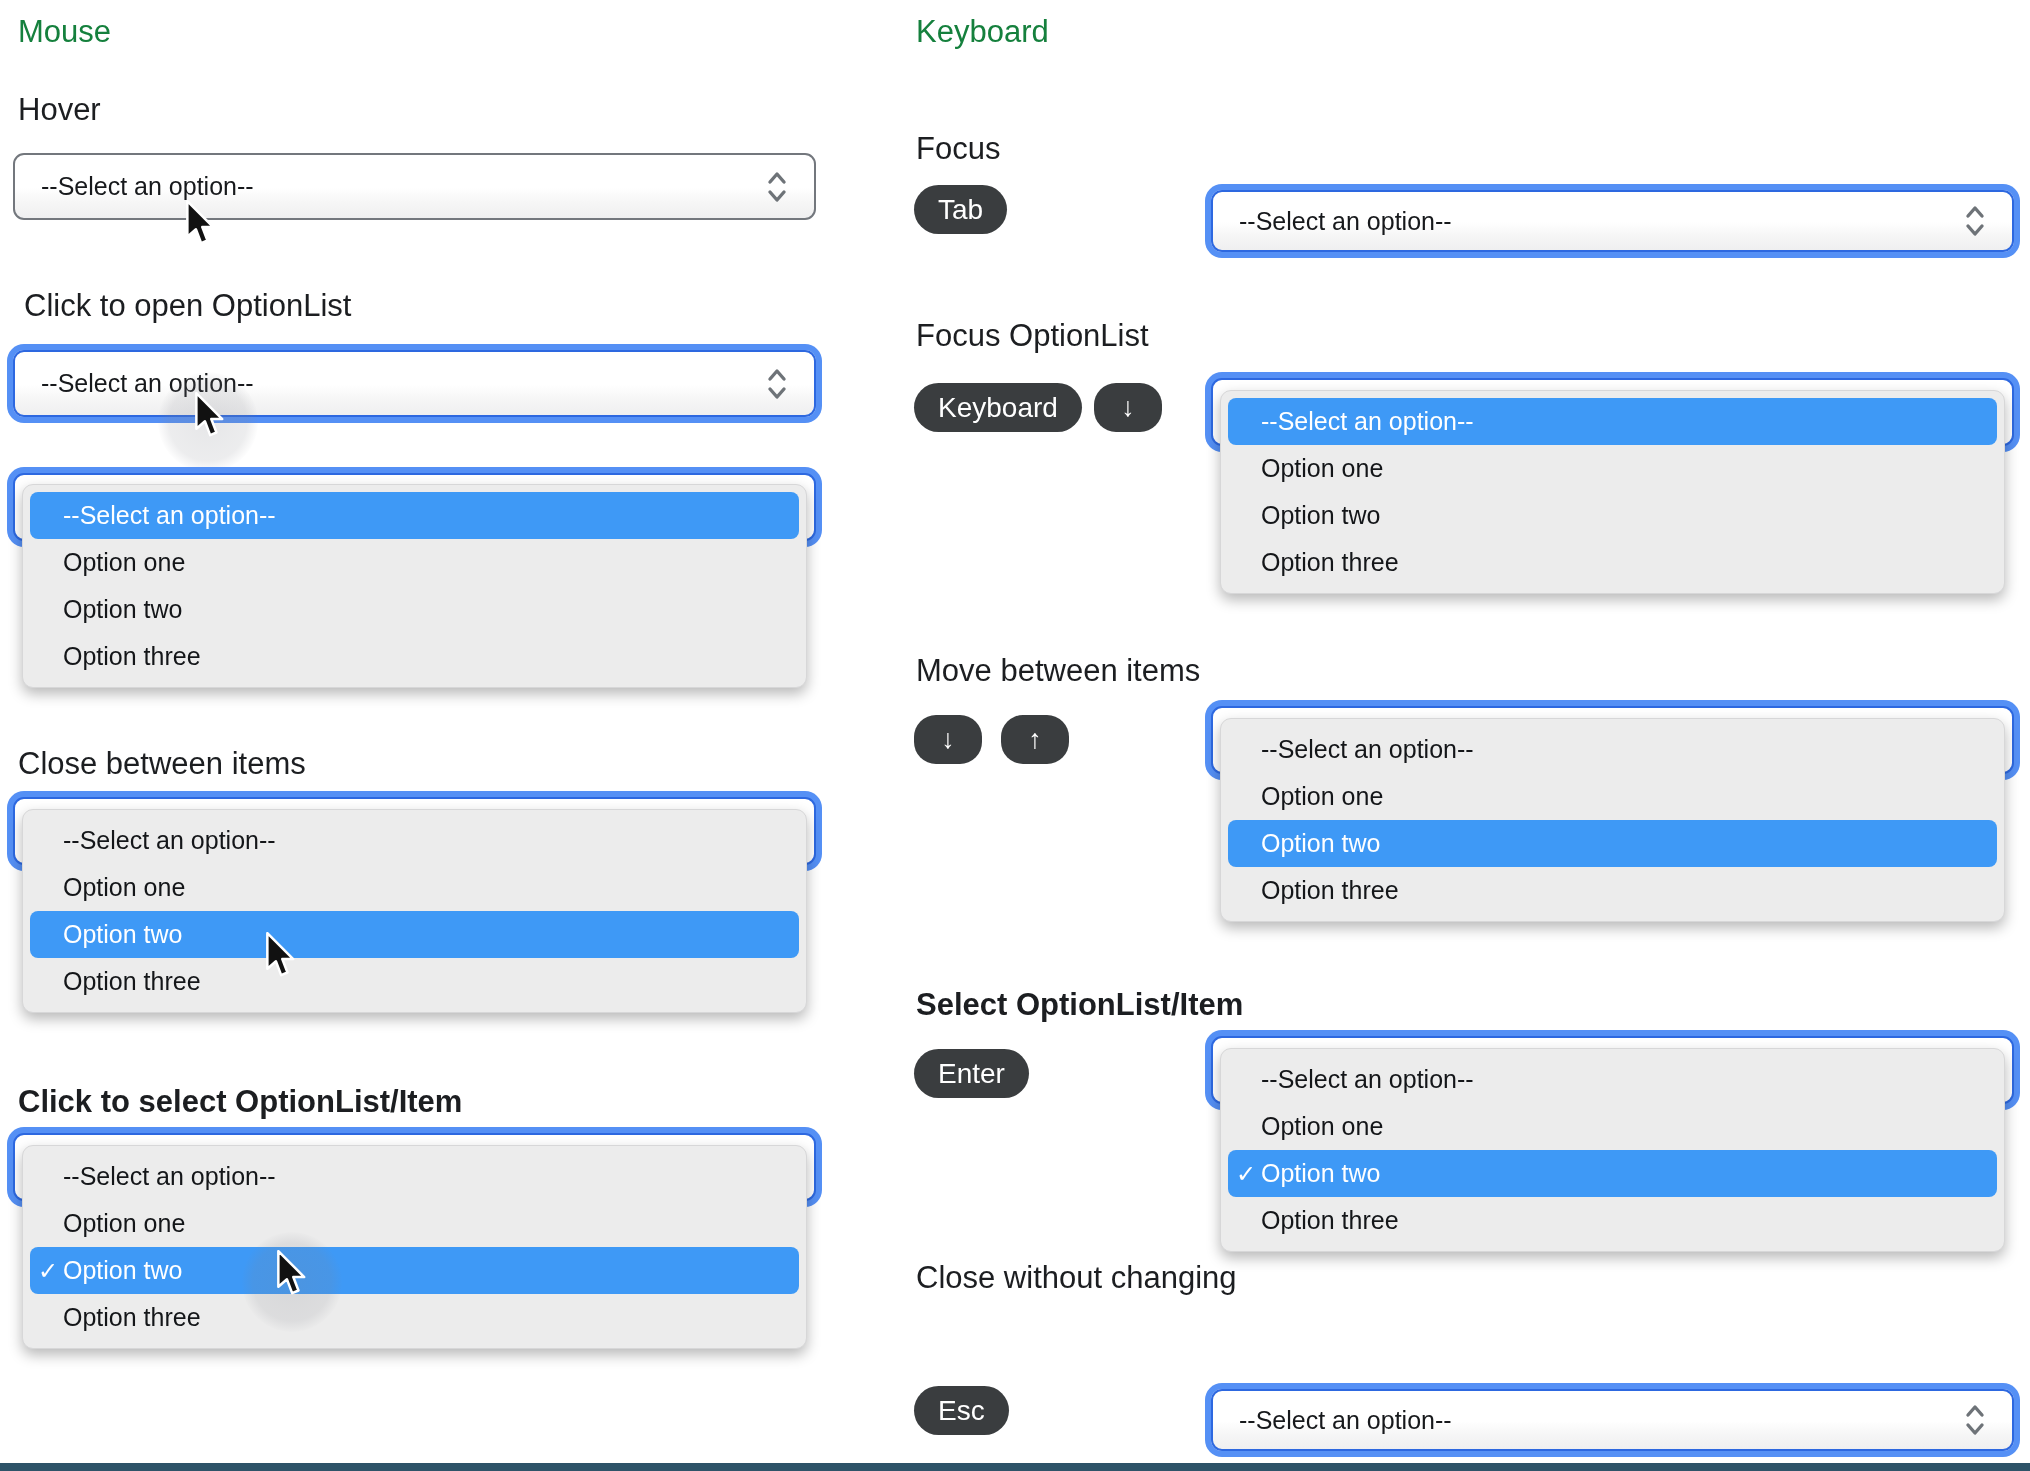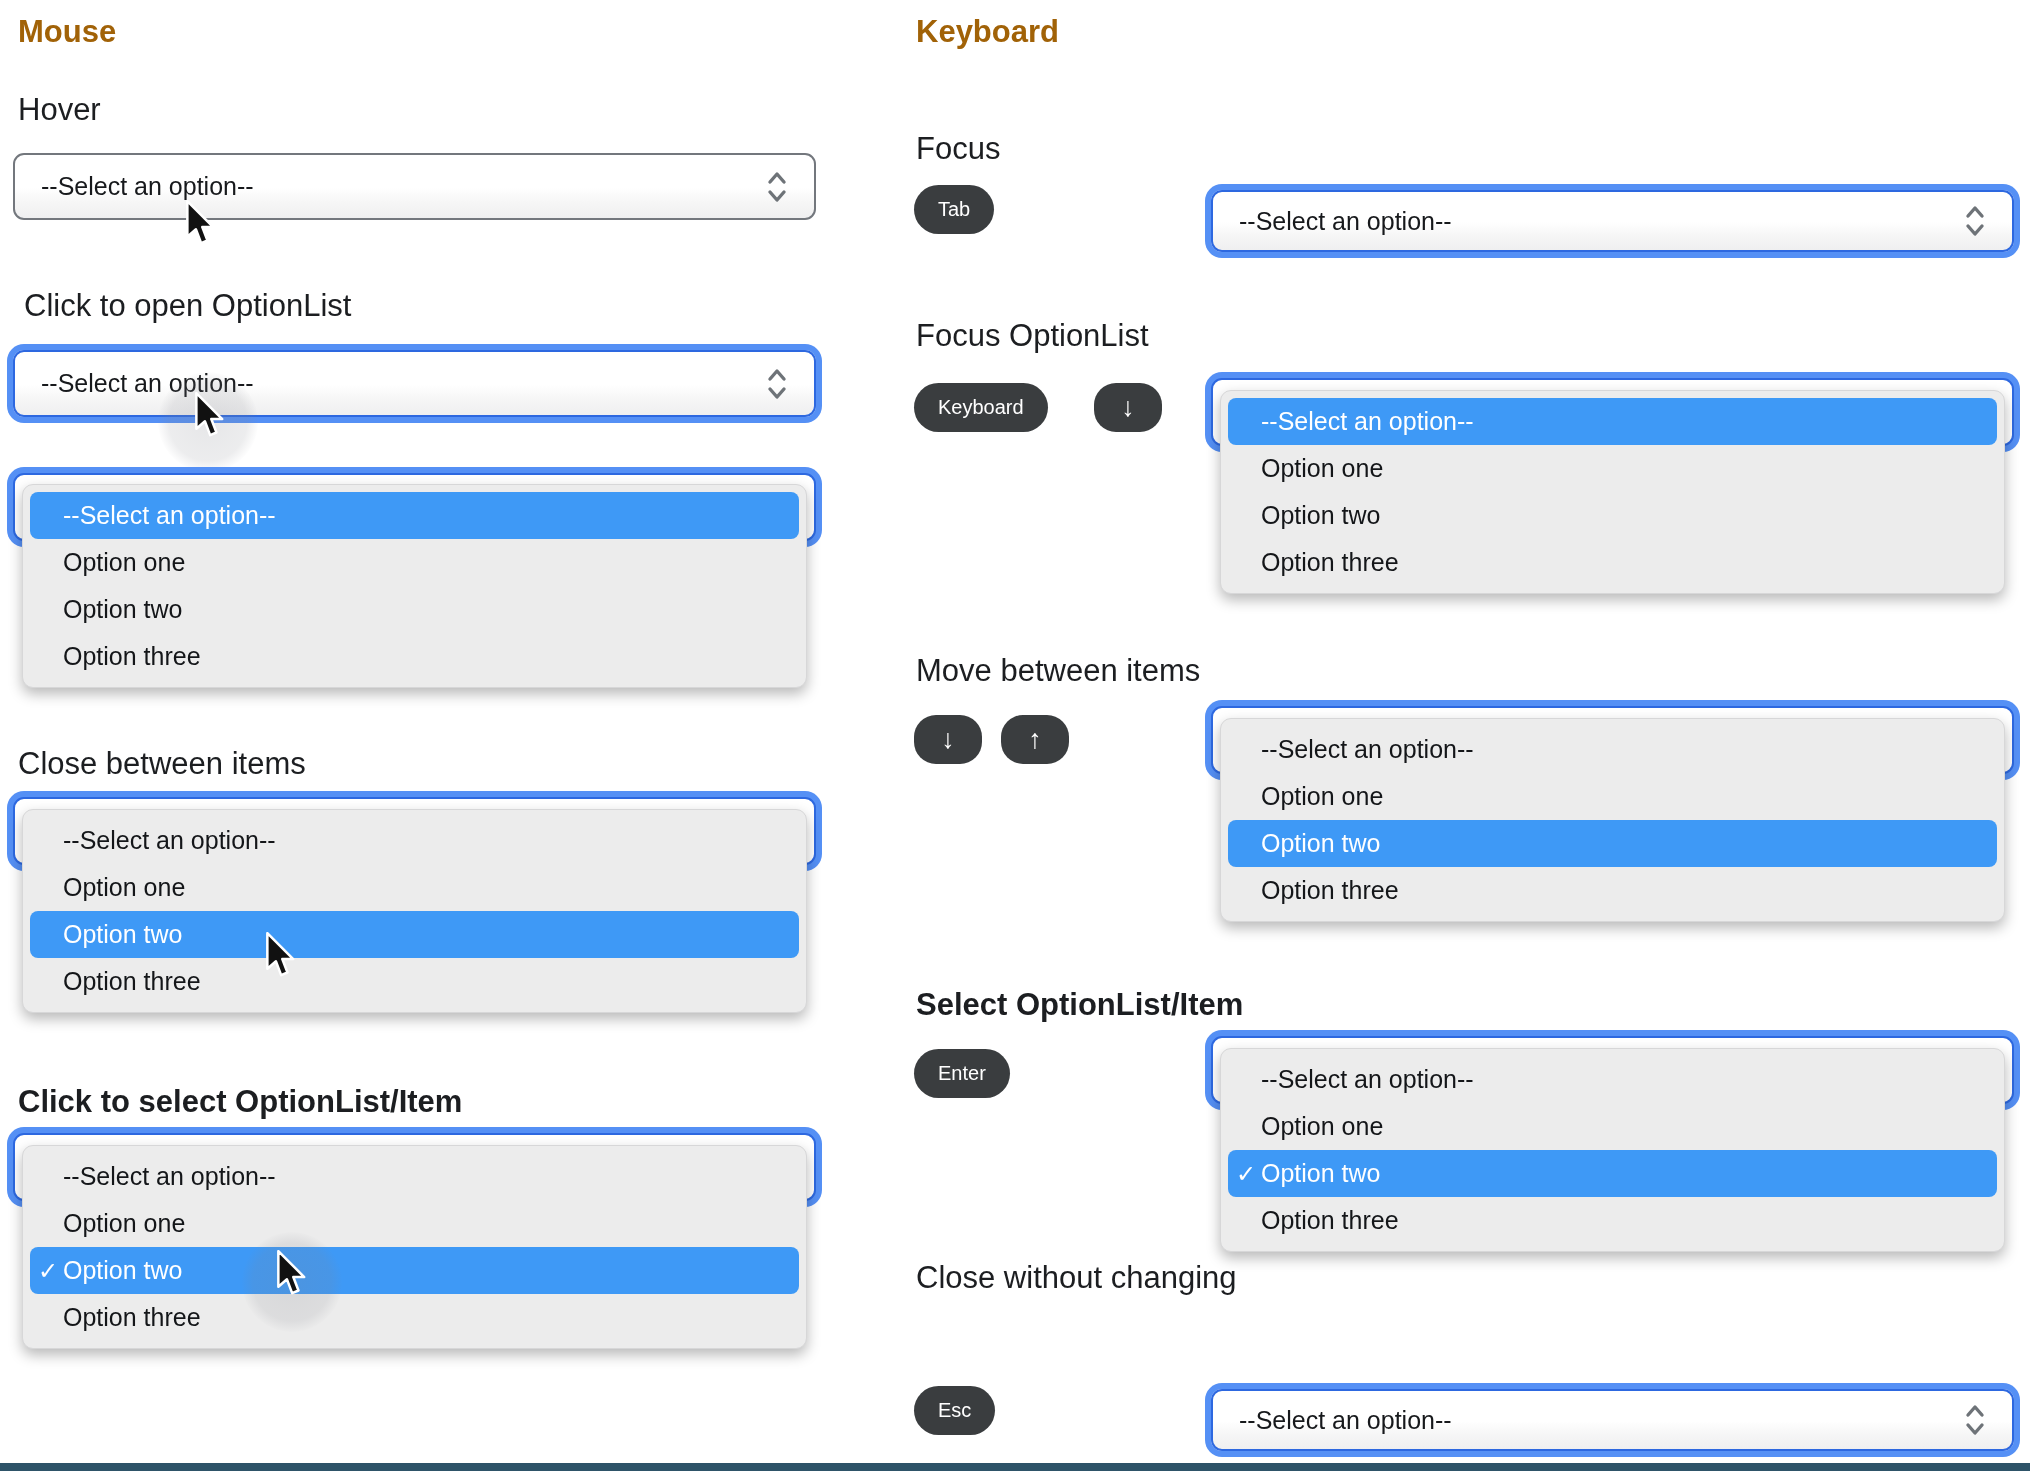--- a/index.html
+++ b/index.html
@@ -1,21 +1,21 @@
 <!DOCTYPE html>
 <html><head>
 <meta charset="utf-8">
 <style>
   html,body{margin:0;padding:0;}
   body{
     width:2030px;height:1471px;position:relative;background:#ffffff;
     font-family:"Liberation Sans","DejaVu Sans",sans-serif;color:#17191c;
     overflow:hidden;
   }
-  .h1{position:absolute;font-size:31px;font-weight:700;color:#a16207;}
+  .h1{position:absolute;font-size:31px;font-weight:400;color:#15803d;}
   .h2{position:absolute;font-size:31px;font-weight:400;color:#1c1e21;}
 
   
   .sel{
     position:absolute;box-sizing:border-box;height:67px;width:803px;
     border:2px solid #73777d;border-radius:11px;
     background:linear-gradient(180deg,#ffffff 52%,#f6f6f6 75%,#efeff0 100%);
     display:flex;align-items:center;padding:0 26px;font-size:25px;color:#17191c;
   }
   .sel.focused{
@@ -50,21 +50,21 @@
   .opt .check{
     position:absolute;left:8px;top:50%;transform:translateY(-50%);
     font-size:24px;color:#ffffff;
   }
 
   
   .key{
     position:absolute;height:49px;box-sizing:border-box;
     background:#3a3d3f;color:#ffffff;border-radius:26px;
     display:flex;align-items:center;justify-content:center;
-    font-size:20px;padding:0 24px;white-space:nowrap;
+    font-size:28px;padding:0 24px;white-space:nowrap;
   }
   .key.sq{width:68px;padding:0;border-radius:22px;font-size:27px;}
 
   
   .cursor{position:absolute;width:34px;height:46px;}
   .halo{
     position:absolute;width:100px;height:100px;border-radius:50%;
     background:radial-gradient(circle,rgba(130,132,140,.20) 0%,rgba(130,132,140,.15) 55%,rgba(130,132,140,0) 72%);
   }
 

